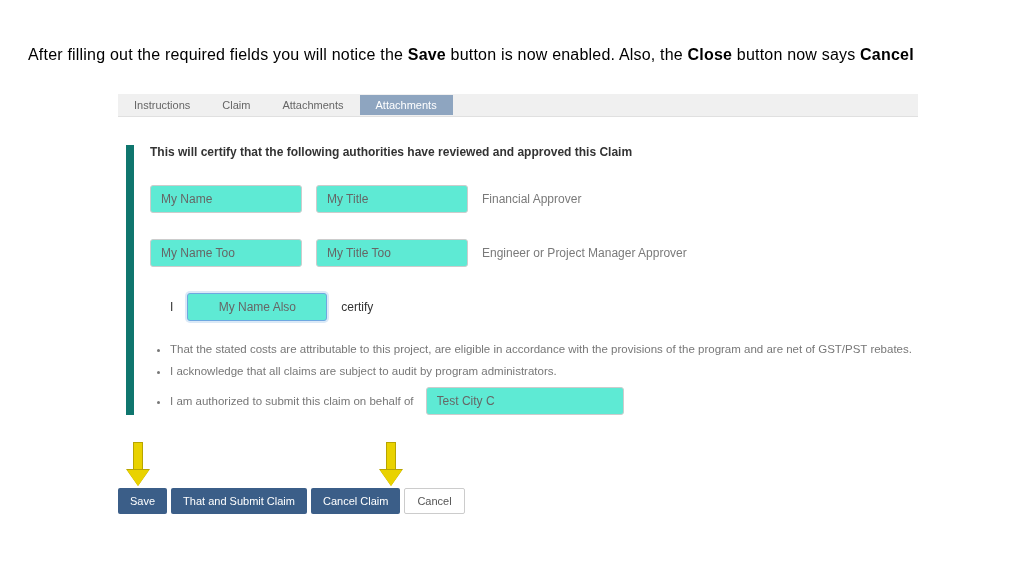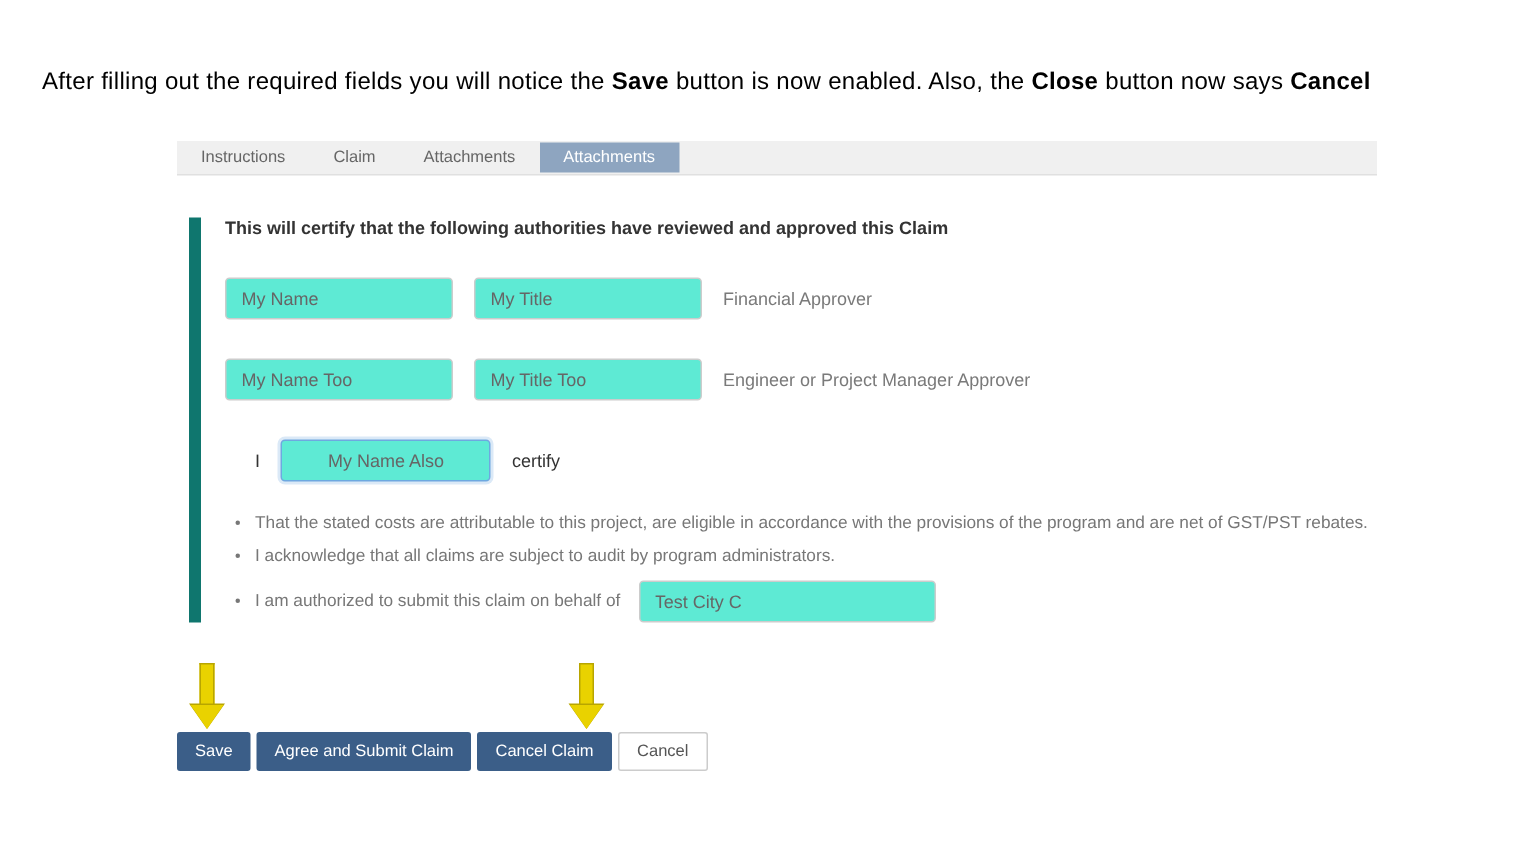--- a/index.html
+++ b/index.html
@@ -231,16 +231,16 @@
     <div class="head"></div>
 </div>
 <div class="arrow" style="left:381px; top:442px;">
   <div class="shaft"></div>
     <div class="head-outline"></div>
     <div class="head"></div>
 </div>
 
 <div class="btn-row">
   <button class="btn">Save</button>
-  <button class="btn">Agree and Submit Claim</button>
+  <button class="btn">That and Submit Claim</button>
   <button class="btn">Cancel Claim</button>
   <button class="btn secondary">Cancel</button>
 </div>
 
 </body></html>

